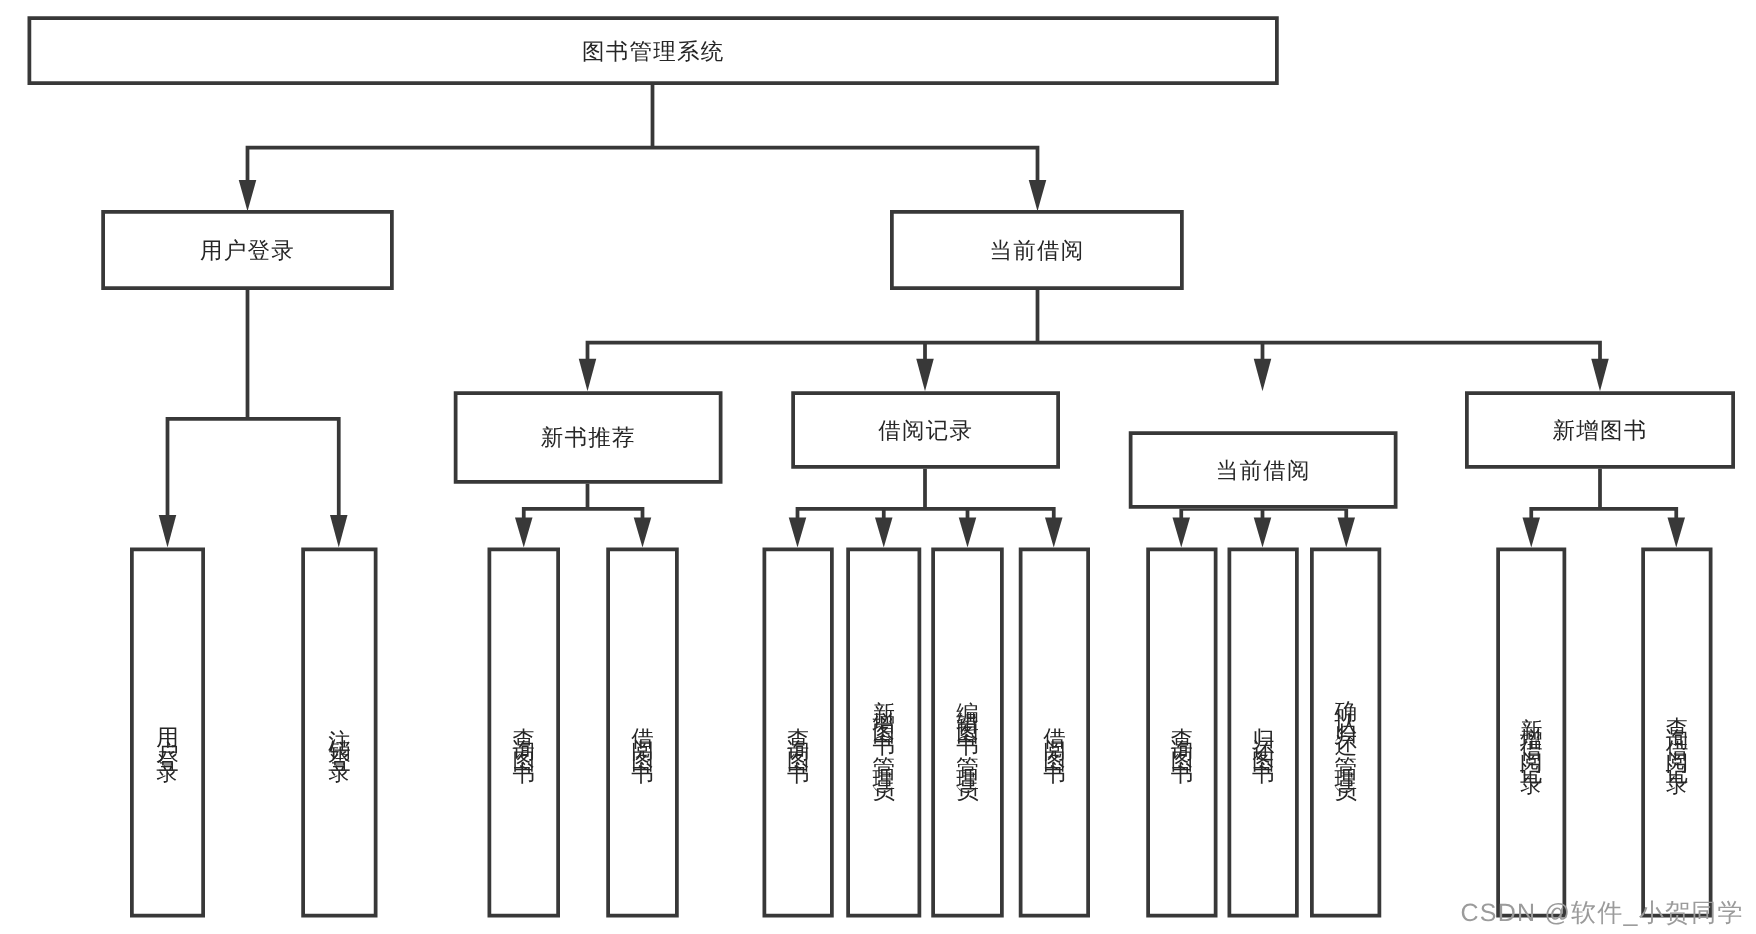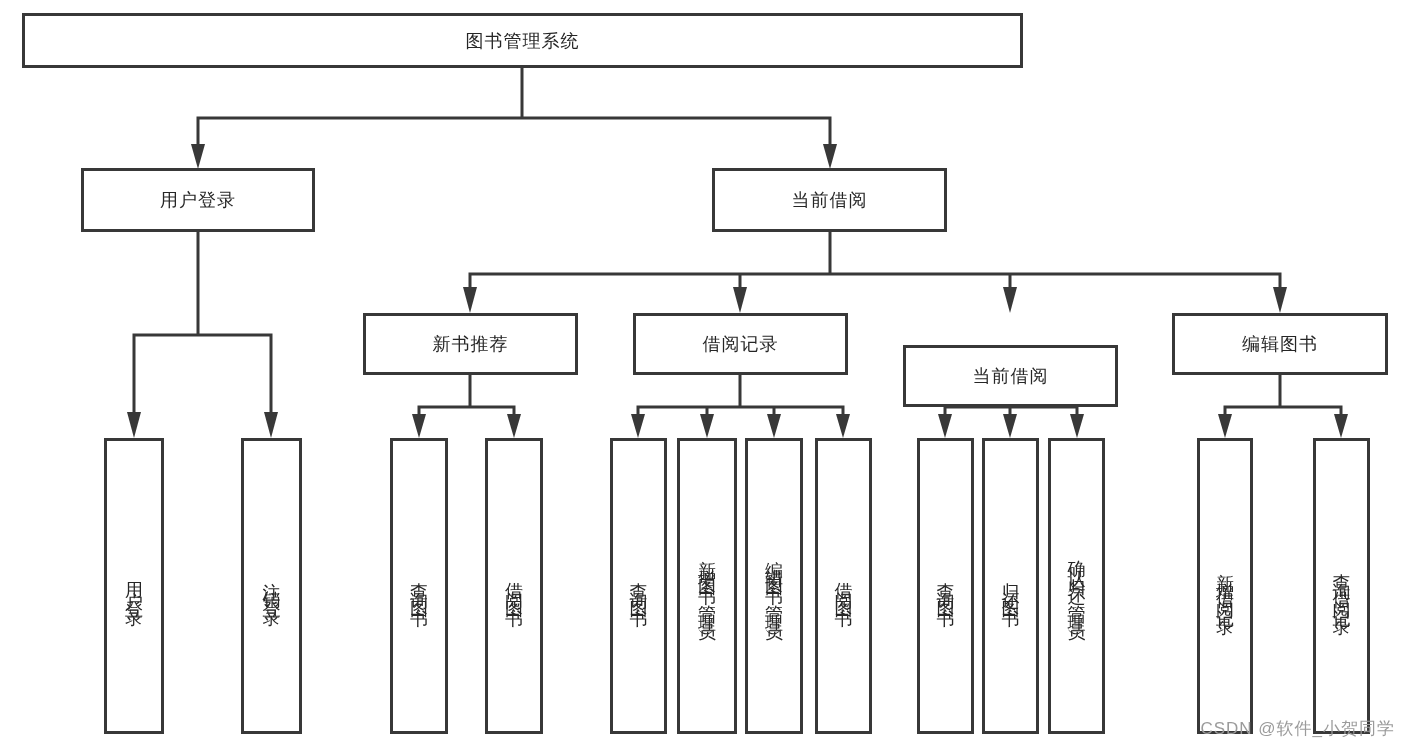--- a/index.html
+++ b/index.html
@@ -34,41 +34,41 @@
     text-orientation:mixed;
     font-size:18px;
     line-height:1;
     letter-spacing:9px;
     white-space:nowrap;
   }
   
   .n-root{left:22px;top:13px;width:1001px;height:55px;}
   .n-login{left:81px;top:168px;width:234px;height:64px;}
   .n-mgmt{left:712px;top:168px;width:235px;height:64px;}
-  .n-g0{left:363px;top:313px;width:215px;height:62px;justify-content:center;}
+  .n-g0{left:363px;top:313px;width:215px;height:74px;justify-content:center;}
   .n-g1{left:633px;top:313px;width:215px;height:62px;}
   .n-g2{left:903px;top:313px;width:215px;height:62px;margin-top:32px;}
   .n-g3{left:1172px;top:313px;width:216px;height:62px;}
   .n-a0{left:104px;top:438px;width:60px;height:296px;}
   .n-a1{left:241px;top:438px;width:61px;height:296px;}
   .n-b0{left:390px;top:438px;width:58px;height:296px;}
   .n-b1{left:485px;top:438px;width:58px;height:296px;}
   .n-c0{left:610px;top:438px;width:57px;height:296px;}
   .n-c1{left:677px;top:438px;width:60px;height:296px;}
   .n-c2{left:745px;top:438px;width:58px;height:296px;}
   .n-c3{left:815px;top:438px;width:57px;height:296px;}
   .n-d0{left:917px;top:438px;width:57px;height:296px;}
   .n-d1{left:982px;top:438px;width:57px;height:296px;}
   .n-d2{left:1048px;top:438px;width:57px;height:296px;}
   .n-e0{left:1197px;top:438px;width:56px;height:296px;}
   .n-e1{left:1313px;top:438px;width:57px;height:296px;}
   .watermark{
     position:absolute;
     right:10px;top:717px;
-    font-size:17px;
+    font-size:20px;
     color:var(--wm);
     letter-spacing:1px;
     white-space:nowrap;
   }
 </style>
 </head>
 <body>
 
 <div class="canvas">
 
@@ -124,21 +124,21 @@
   <div class="box n-g0">
     <span class="hlabel">新书推荐</span>
   </div>
   <div class="box n-g1">
     <span class="hlabel">借阅记录</span>
   </div>
   <div class="box n-g2">
     <span class="hlabel">当前借阅</span>
   </div>
   <div class="box n-g3">
-    <span class="hlabel">编辑图书</span>
+    <span class="hlabel">新增图书</span>
   </div>
 
   <div class="box n-a0">
     <span class="vtext">用户登录</span>
   </div>
   <div class="box n-a1">
     <span class="vtext">注销登录</span>
   </div>
 
   <div class="box n-b0">

